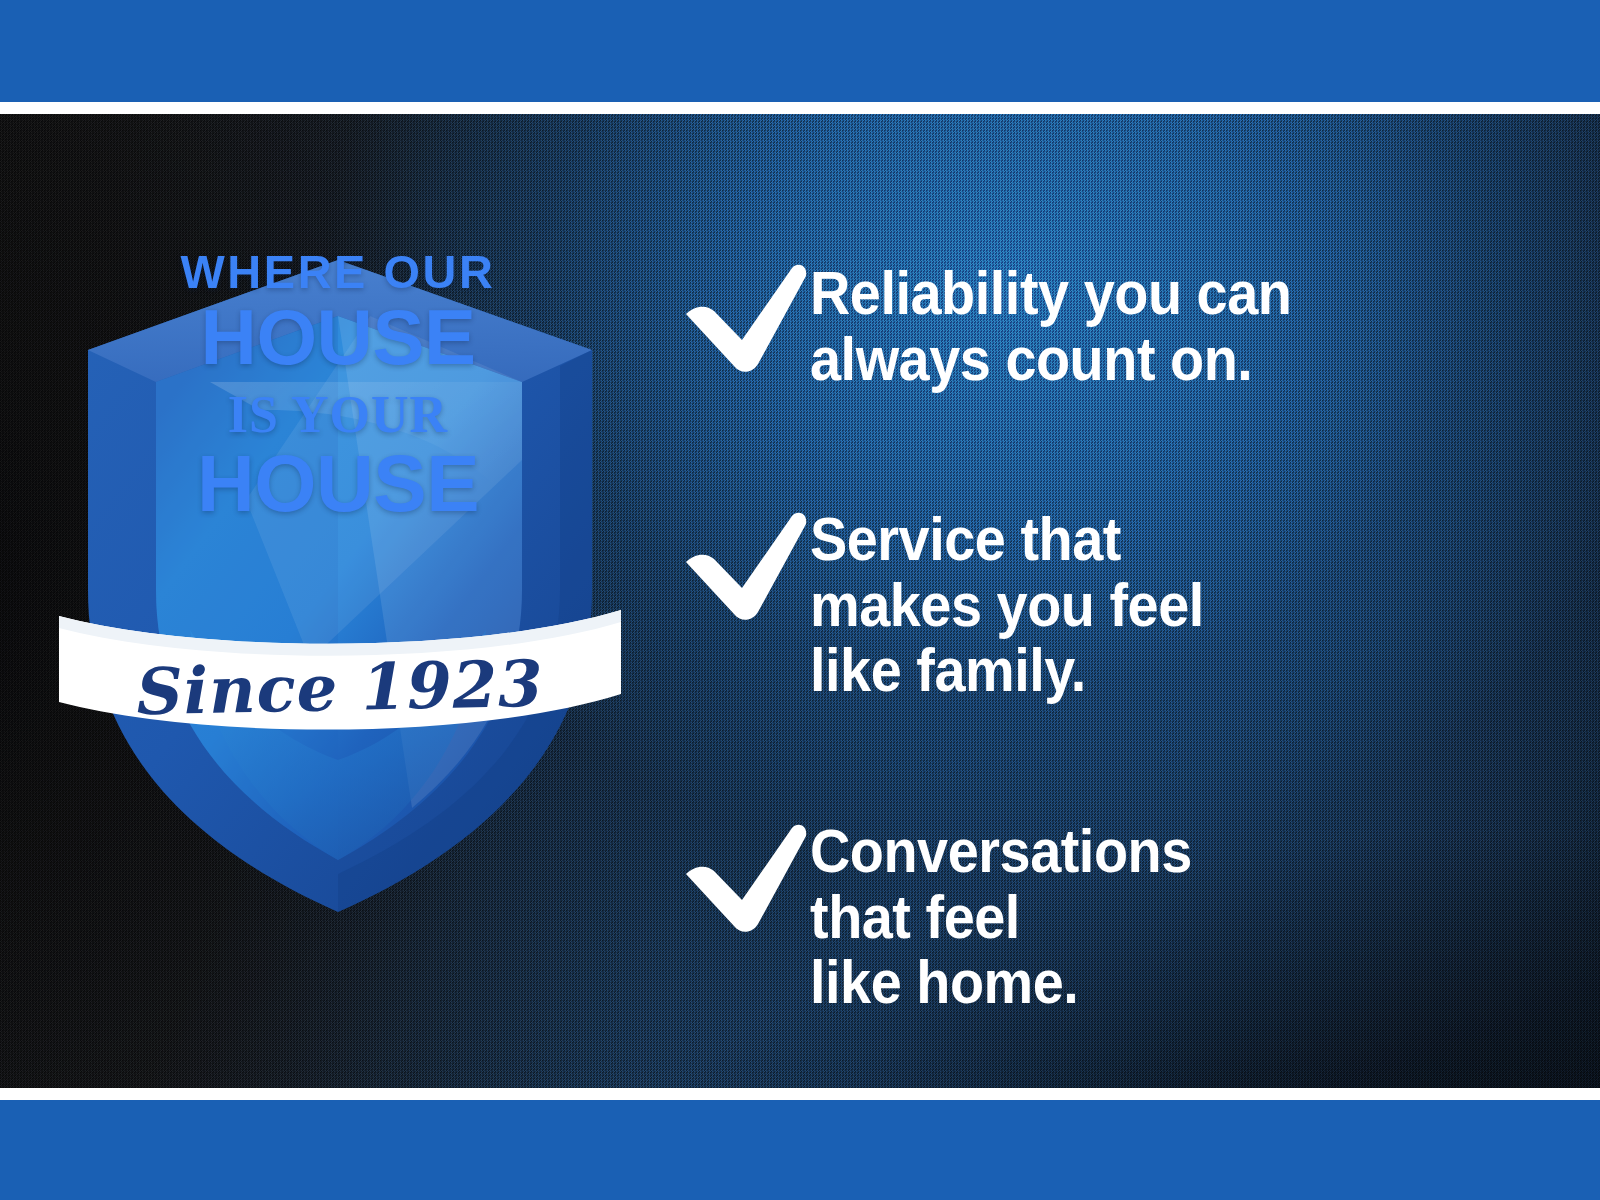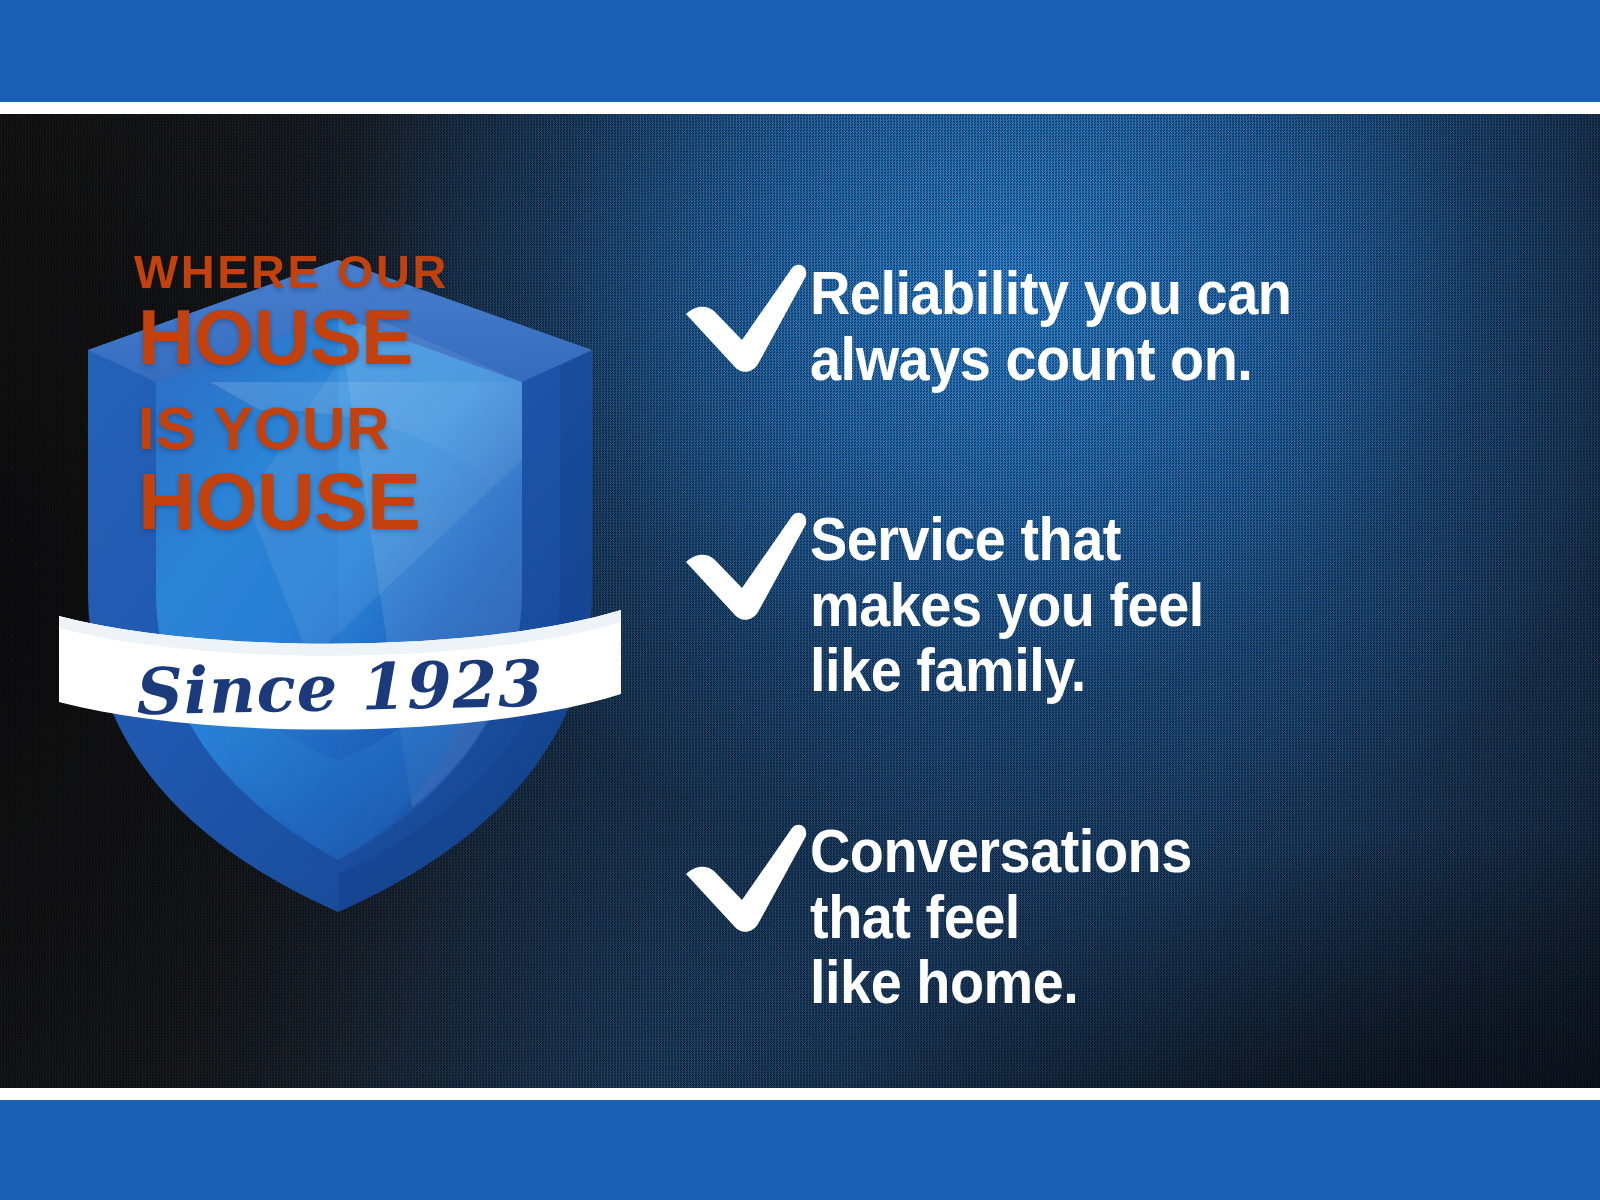--- a/index.html
+++ b/index.html
@@ -100,35 +100,37 @@
   .shield-wrap {
     position:absolute; left:0; top:0; width:560px; height:770px;
   }
   .shield-svg { position:absolute; left:0; top:0; width:560px; height:770px; }
 
   
   .shield-text {
     position:absolute;
     left:78px; top:90px;
     width:400px;
-    color:#c2410c;
+    text-align:center;
+    color:#3b82f6;
     line-height:0.96;
     text-shadow:0 2px 5px rgba(10,30,70,0.30);
   }
   .ln-where {
     font-size:46px; font-weight:700; letter-spacing:2.5px;
     transform:scaleX(1.02);
   }
   .ln-house1 {
     font-size:78px; font-weight:700; letter-spacing:-0.5px;
     margin-top:6px;
   }
   .ln-isyour {
-    font-size:60px; font-weight:700; letter-spacing:1px;
-    margin-top:25px;
+    font-size:52px; font-weight:700; letter-spacing:1px;
+    margin-top:15px;
+    font-family:Liberation Serif, serif;
   }
   .ln-house2 {
     font-size:80px; font-weight:700; letter-spacing:-0.5px;
     margin-top:6px;
   }
 
   
   .ribbon { position:absolute; left:-5px; top:430px; width:570px; height:170px; }
   .ribbon-svg { position:absolute; left:0; top:0; width:570px; height:170px; }
   .ribbon-text {

